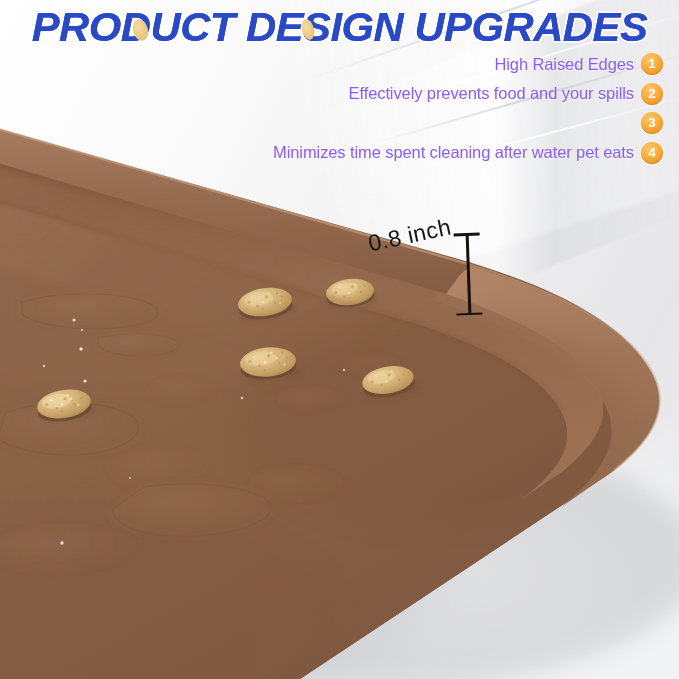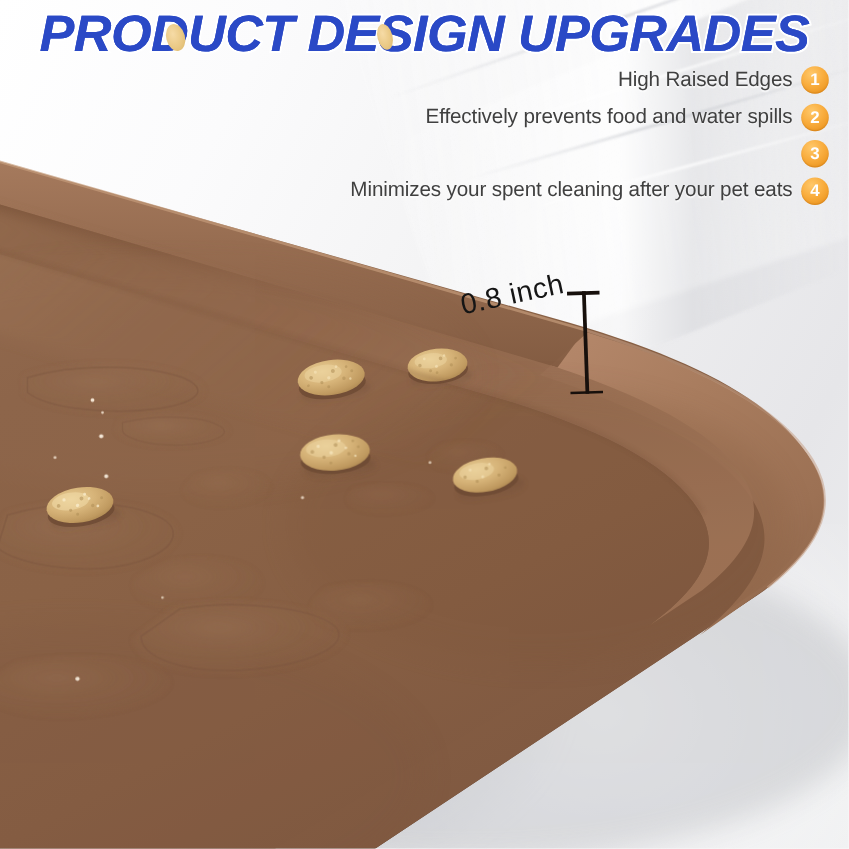--- a/index.html
+++ b/index.html
@@ -125,21 +125,21 @@
   .bullet-row {
     display: flex;
     align-items: center;
     justify-content: flex-end;
     gap: 7px;
     height: 24px;
     margin-bottom: 5.5px;
   }
   .bullet-text {
     font-size: 16.5px;
-    color: #404040;
+    color: #8b5cf6;
     white-space: nowrap;
     letter-spacing: -0.1px;
     text-shadow: 0 1px 1px rgba(255,255,255,.75);
   }
   .badge {
     width: 22px;
     height: 22px;
     border-radius: 50%;
     background: radial-gradient(circle at 38% 28%, #ffc86a 0%, #f9ad3e 45%, #ef9b27 75%, #e08f1f 100%);
     color: #ffffff;
@@ -497,28 +497,28 @@
   <div class="title-accent a1"></div>
   <div class="title-accent a2"></div>
   <div class="title-layer">PRODUCT DESIGN UPGRADES</div>
 
   <div class="bullets">
     <div class="bullet-row">
       <span class="bullet-text">High Raised Edges</span>
       <span class="badge">1</span>
     </div>
     <div class="bullet-row">
-      <span class="bullet-text">Effectively prevents food and water spills</span>
+      <span class="bullet-text">Effectively prevents food and your spills</span>
       <span class="badge">2</span>
     </div>
     <div class="bullet-row">
       <span class="badge">3</span>
     </div>
     <div class="bullet-row">
-      <span class="bullet-text">Minimizes your spent cleaning after your pet eats</span>
+      <span class="bullet-text">Minimizes time spent cleaning after water pet eats</span>
       <span class="badge">4</span>
     </div>
   </div>
 
   <div class="dim-label">0.8 inch</div>
   <div class="dim-caliper">
     <div class="cap top"></div>
     <div class="vline"></div>
     <div class="cap bot"></div>
   </div>

